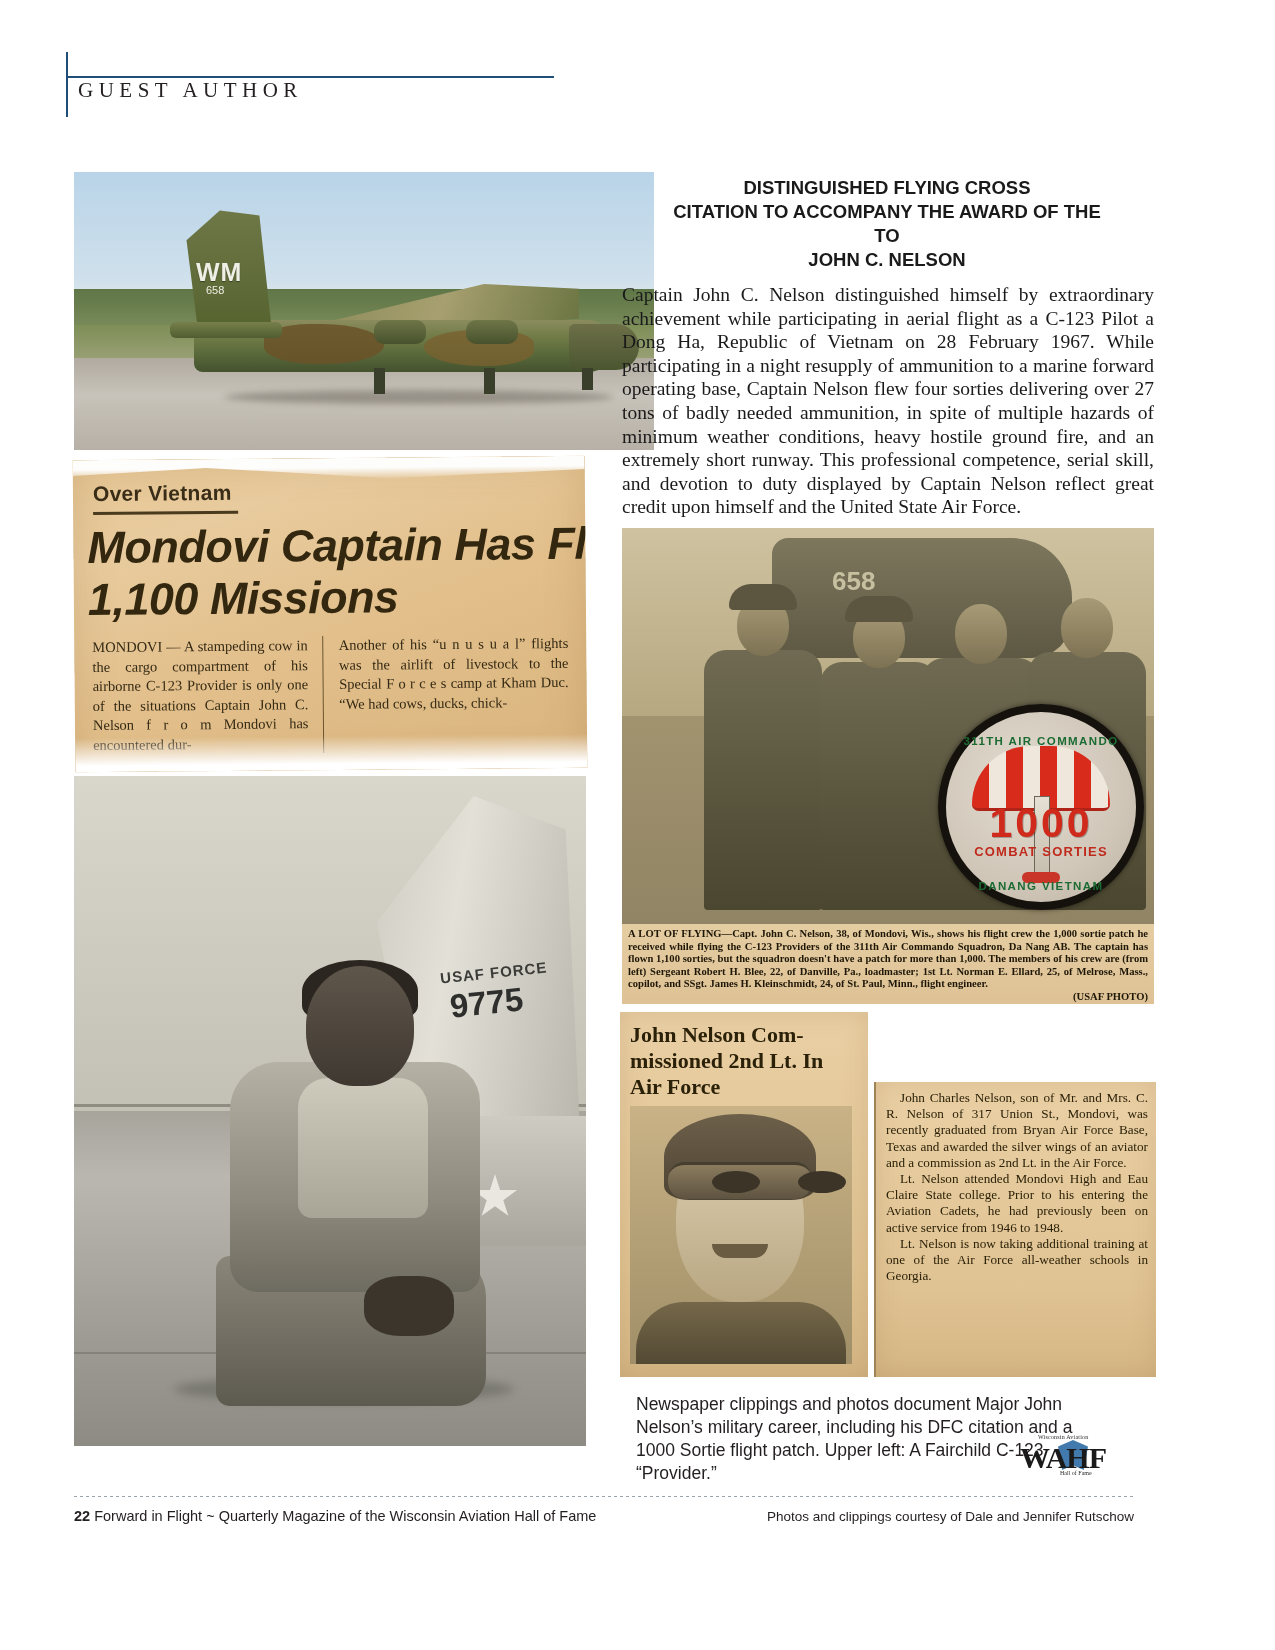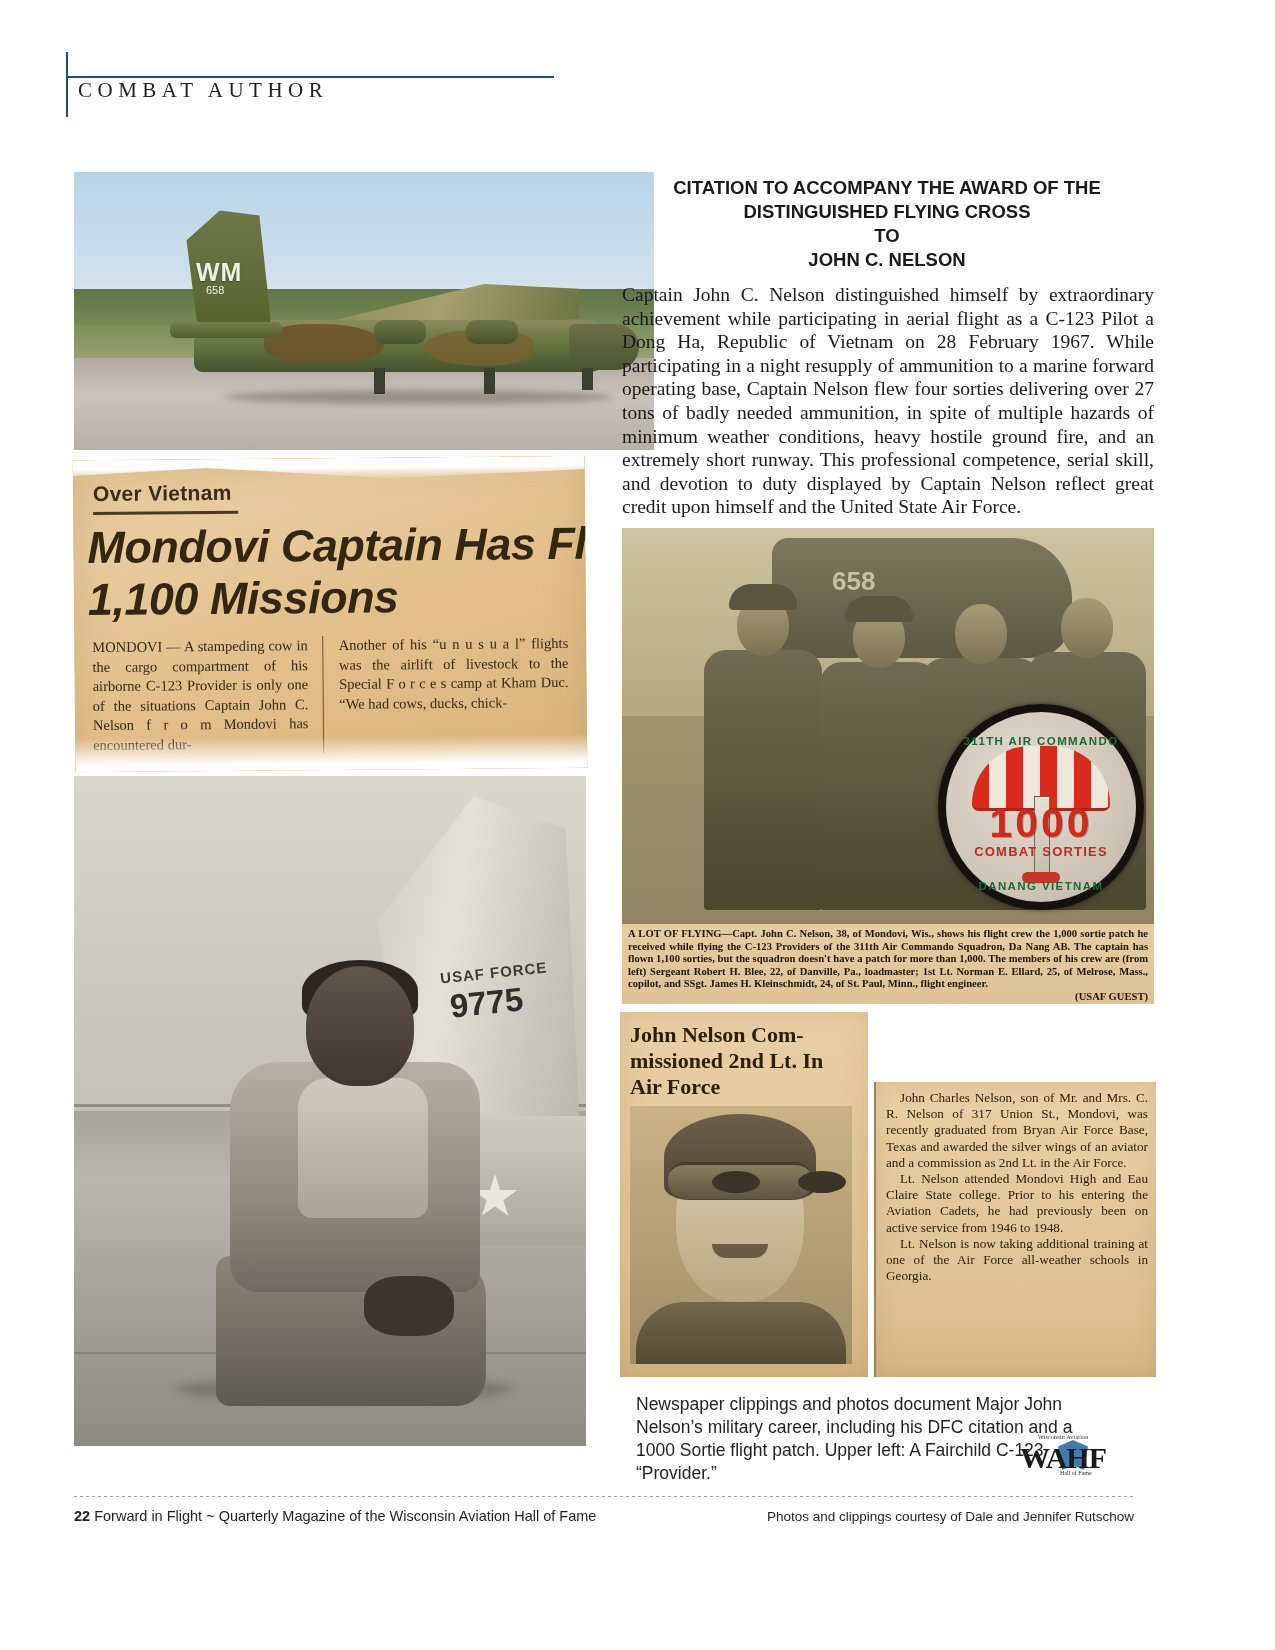--- a/index.html
+++ b/index.html
@@ -611,21 +611,21 @@
     font-size: 13.5px;
     color: #231f20;
   }
 </style>
 </head>
 <body>
 
 <div class="page-header">
   <div class="hdr-vrule"></div>
   <div class="hdr-hrule"></div>
-  <div class="hdr-title">COMBAT AUTHOR</div>
+  <div class="hdr-title">GUEST AUTHOR</div>
 </div>
 
 <div class="photo" id="photo-c123">
   <div class="treeline"></div>
   <div class="grass"></div>
   <div class="ramp"></div>
   <div class="shadow-ac"></div>
   <div class="wing"></div>
   <div class="fuse"></div>
   <div class="fuse-camo1"></div>
@@ -668,22 +668,22 @@
     <div class="ap-jacket"></div>
     <div class="ap-vest"></div>
     <div class="ap-hair"></div>
     <div class="ap-head"></div>
     <div class="ap-hands"></div>
   </div>
   <div class="ap-seam"></div>
 </div>
 
 <div class="citation-head">
+  <div>DISTINGUISHED FLYING CROSS</div>
   <div>CITATION TO ACCOMPANY THE AWARD OF THE</div>
-  <div>DISTINGUISHED FLYING CROSS</div>
   <div>TO</div>
   <div>JOHN C. NELSON</div>
 </div>
 
 <div class="citation-body">Captain John C. Nelson distinguished himself by extraordinary achievement while participating in aerial flight as a C-123 Pilot a Dong Ha, Republic of Vietnam on 28 February 1967. While participating in a night resupply of ammunition to a marine forward operating base, Captain Nelson flew four sorties delivering over 27 tons of badly needed ammunition, in spite of multiple hazards of minimum weather conditions, heavy hostile ground fire, and an extremely short runway. This professional competence, serial skill, and devotion to duty displayed by Captain Nelson reflect great credit upon himself and the United State Air Force.</div>
 
 <div class="photo" id="photo-crew">
   <div class="cp-sky"></div>
   <div class="cp-ground"></div>
   <div class="cp-plane"></div>
@@ -710,21 +710,21 @@
     <div class="patch-sword"></div>
     <div class="patch-hilt"></div>
     <div class="patch-1000">1000</div>
     <div class="patch-sorties">COMBAT SORTIES</div>
     <div class="patch-bottom">DANANG VIETNAM</div>
   </div>
 </div>
 
 <div class="crew-caption">
   <span>A LOT OF FLYING—Capt. John C. Nelson, 38, of Mondovi, Wis., shows his flight crew the 1,000 sortie patch he received while flying the C-123 Providers of the 311th Air Commando Squadron, Da Nang AB. The captain has flown 1,100 sorties, but the squadron doesn't have a patch for more than 1,000. The members of his crew are (from left) Sergeant Robert H. Blee, 22, of Danville, Pa., loadmaster; 1st Lt. Norman E. Ellard, 25, of Melrose, Mass., copilot, and SSgt. James H. Kleinschmidt, 24, of St. Paul, Minn., flight engineer.</span>
-  <span class="usaf-photo">(USAF GUEST)</span>
+  <span class="usaf-photo">(USAF PHOTO)</span>
 </div>
 
 <div class="photo" id="clip-commission">
   <div class="comm-headline">John Nelson Com­missioned 2nd Lt. In Air Force</div>
   <div class="comm-portrait">
     <div class="cpt-shoulders"></div>
     <div class="cpt-head"></div>
     <div class="cpt-smile"></div>
     <div class="cpt-helmet"></div>
     <div class="cpt-goggles">

